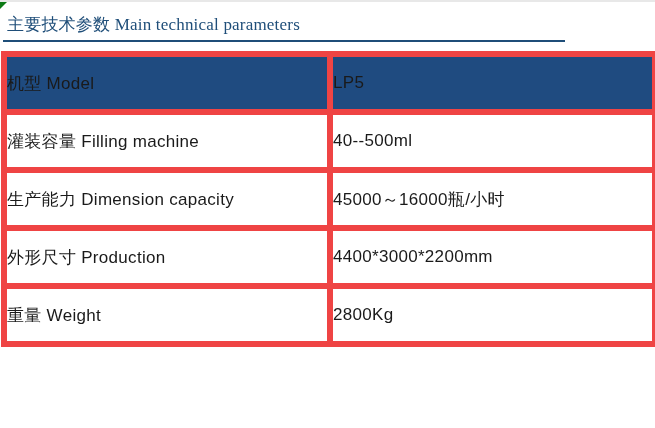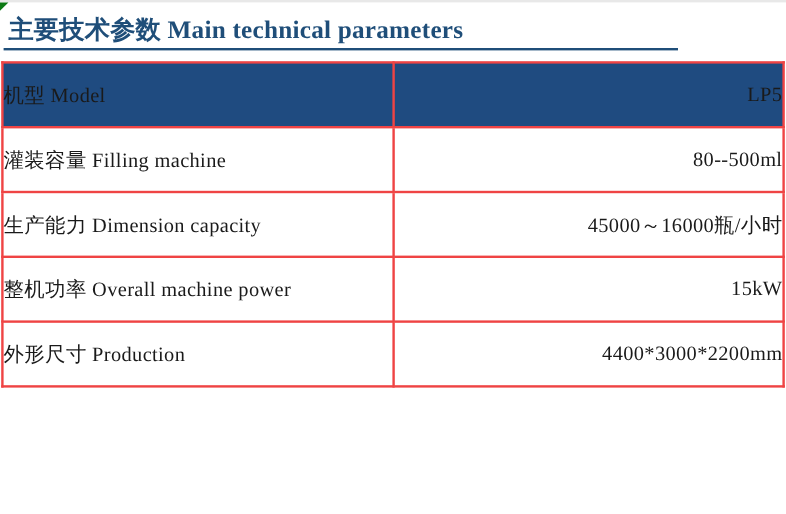--- a/index.html
+++ b/index.html
@@ -32,22 +32,22 @@
     border-bottom: 7px solid transparent;
   }
   #title-area {
     position: absolute;
     top: 12px;
     left: 7px;
     width: 560px;
   }
   #doc-title {
     font-family: "Liberation Serif", "DejaVu Serif", serif;
-    font-size: 21px;
-    font-weight: bold;
+    font-size: 17px;
+    font-weight: normal;
     color: #1F4E79;
     letter-spacing: 0.2px;
     white-space: nowrap;
     line-height: 26px;
     display: inline-block;
   }
   #title-rule {
     position: absolute;
     top: 40px;
     left: 3px;
@@ -60,35 +60,35 @@
     top: 51px;
     left: 1px;
     width: 651px;
     border-collapse: collapse;
     table-layout: fixed;
   }
   #spec-table td {
     height: 52px;
     padding: 0 0 0 0;
     vertical-align: middle;
-    border: 2px solid #ef4444;
+    border: 6px solid #ef4444;
     font-size: 17px;
     color: #1a1a1a;
-    font-family: Liberation Serif, serif;
+    font-family: Liberation Sans, sans-serif;
   }
   .col-label { width: 326px; }
   .col-value { width: 325px; }
   td.label-cell {
     padding-left: 8px;
     text-align: left;
     letter-spacing: 0.3px;
     white-space: nowrap;
   }
   td.value-cell {
-    text-align: right;
+    text-align: left;
     letter-spacing: 0.3px;
     white-space: nowrap;
   }
   tr.header-row td {
     background: #1F4B80;
     color: #ffffff;
     border-color: #1F4B80;
     border-right-color: #8a9ab0;
   }
   tr.header-row td.value-cell {
@@ -118,28 +118,28 @@
     <col class="col-label">
     <col class="col-value">
   </colgroup>
   <tbody>
     <tr class="header-row">
       <td class="label-cell">机型 Model</td>
       <td class="value-cell">LP5</td>
     </tr>
     <tr>
       <td class="label-cell">灌装容量 Filling machine</td>
-      <td class="value-cell">80--500ml</td>
+      <td class="value-cell">40--500ml</td>
     </tr>
     <tr>
       <td class="label-cell">生产能力 Dimension capacity</td>
       <td class="value-cell">45000～16000瓶/小时</td>
     </tr>
     <tr>
-      <td class="label-cell">整机功率 Overall machine power</td>
-      <td class="value-cell">15kW</td>
+      <td class="label-cell">外形尺寸 Production</td>
+      <td class="value-cell">4400*3000*2200mm</td>
     </tr>
     <tr>
-      <td class="label-cell">外形尺寸 Production</td>
-      <td class="value-cell">4400*3000*2200mm</td>
+      <td class="label-cell">重量 Weight</td>
+      <td class="value-cell">2800Kg</td>
     </tr>
   </tbody>
 </table>
 
 </body></html>

